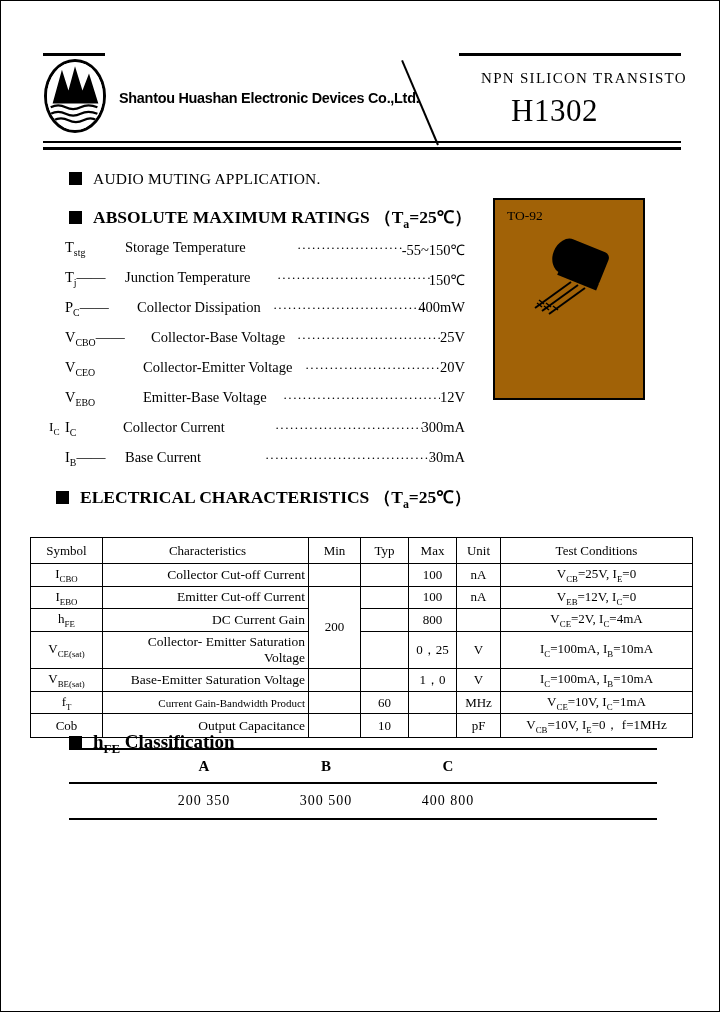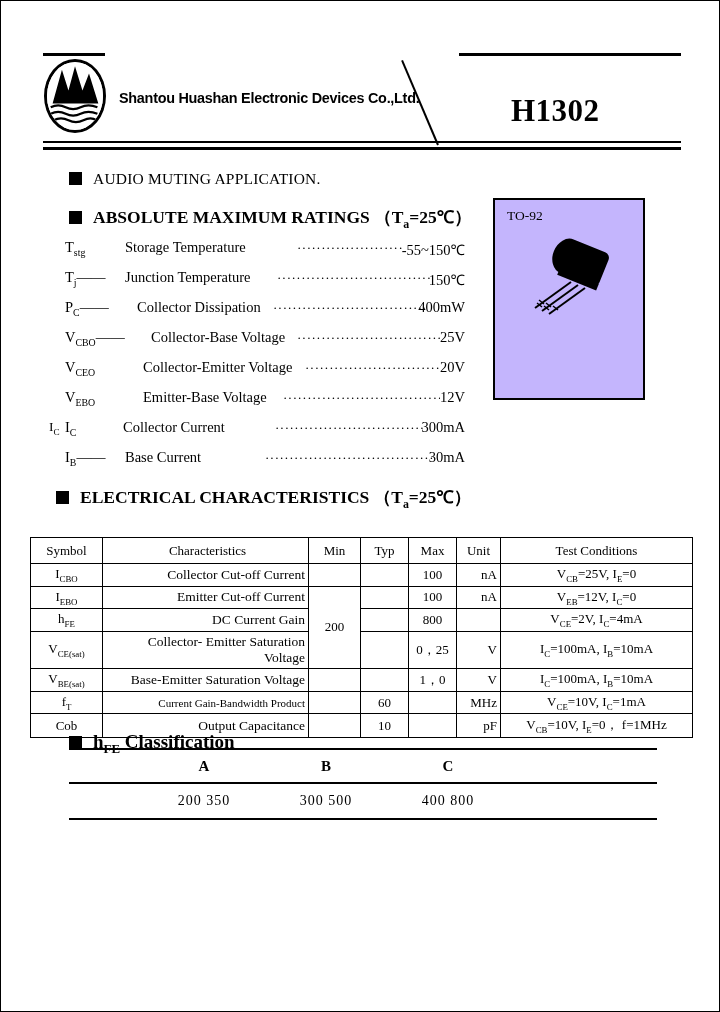--- a/index.html
+++ b/index.html
@@ -87,21 +87,21 @@
     top: 17px;
     font-size: 15px;
     letter-spacing: 1.3px;
     white-space: nowrap;
   }
   .part-number {
     position: absolute;
     left: 470px;
     top: 40px;
     font-size: 31px;
-    font-weight: bold;
+    font-weight: normal;
     letter-spacing: 0.5px;
     white-space: nowrap;
   }
 
   .hdr-rule-a {
     position: absolute;
     left: 2px;
     top: 88px;
     width: 638px;
     height: 2px;
@@ -206,21 +206,21 @@
 
   
   .pkg-box {
     position: absolute;
     left: 492px;
     top: 197px;
     width: 152px;
     height: 202px;
     border: 2px solid #000;
     box-sizing: border-box;
-    background: #c4b5fd;
+    background: #a16207;
   }
   .pkg-label {
     position: absolute;
     left: 12px;
     top: 8px;
     font-size: 13.5px;
   }
   .pkg-art {
     position: absolute;
     left: 28px;
@@ -257,21 +257,21 @@
   .ec-table thead th {
     font-weight: normal;
     text-align: center;
     height: 26px;
   }
   .col-sym   { width: 72px;  text-align: center; }
   .col-char  { width: 206px; text-align: left; padding-left: 7px !important; }
   .col-min   { width: 52px;  text-align: center; }
   .col-typ   { width: 48px;  text-align: center; }
   .col-max   { width: 48px;  text-align: center; }
-  .col-unit  { width: 44px;  text-align: right; }
+  .col-unit  { width: 44px;  text-align: center; }
   .col-cond  { width: 192px; text-align: center; }
   .outer-l { border-left-width: 2px; }
   .outer-r { border-right-width: 2px; }
   .outer-t { border-top-width: 2px; }
   .outer-b { border-bottom-width: 2px; }
   .char-cell { font-size: 13.5px; text-align: right; }
   .char-small { font-size: 11px; }
   .no-bb { border-bottom: none; }
   .no-bt { border-top: none; }
 
@@ -323,20 +323,21 @@
         <path d="M4 55 Q12 51 20 55 T36 55 T54 55" stroke="#000" stroke-width="2.4" fill="none"></path>
         <path d="M7 62 Q15 58 23 62 T39 62 T53 62" stroke="#000" stroke-width="2.4" fill="none"></path>
       </svg>
     </div>
 
     <div class="company-name">Shantou Huashan Electronic Devices Co.,Ltd.</div>
 
     <div class="diag-line"></div>
     <div class="title-rule-top"></div>
 
+    <div class="npn-line">NPN SILICON TRANSISTO</div>
     <div class="part-number">H1302</div>
 
     <div class="hdr-rule-a"></div>
     <div class="hdr-rule-b"></div>
   </div>
 
   <div class="app-line">
     <span class="bullet"></span><span>AUDIO MUTING APPLICATION.</span>
   </div>
 

